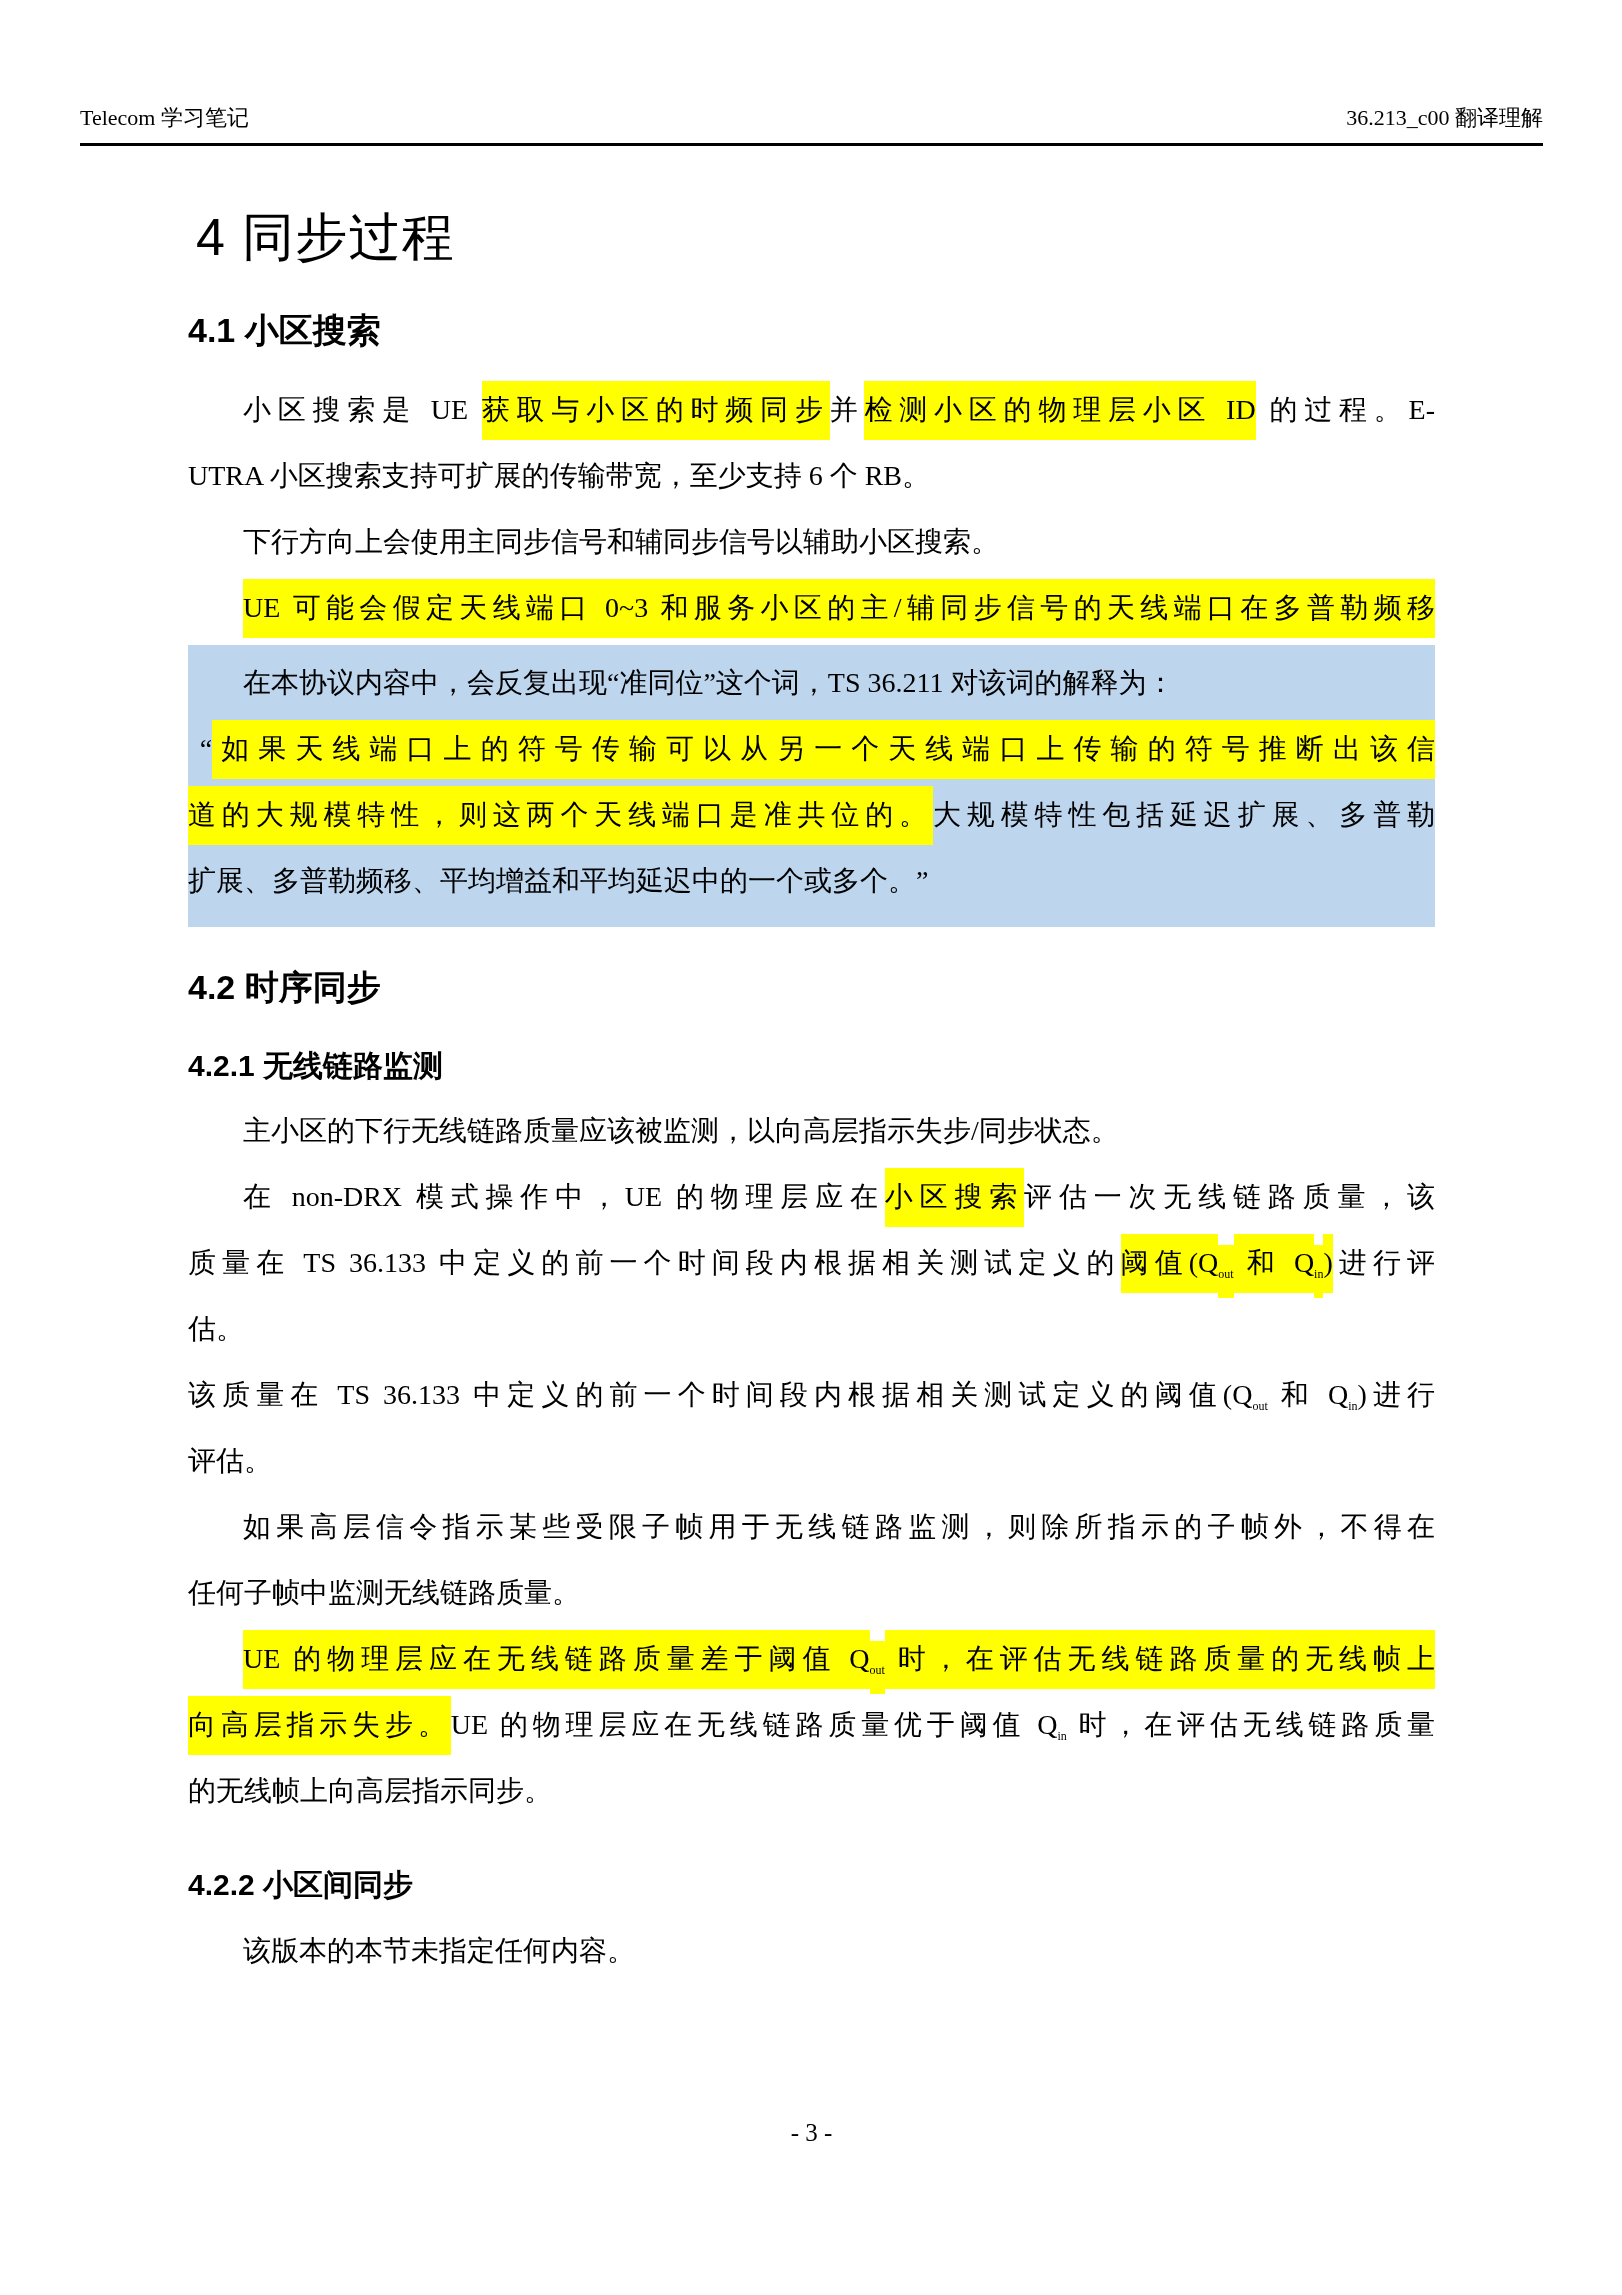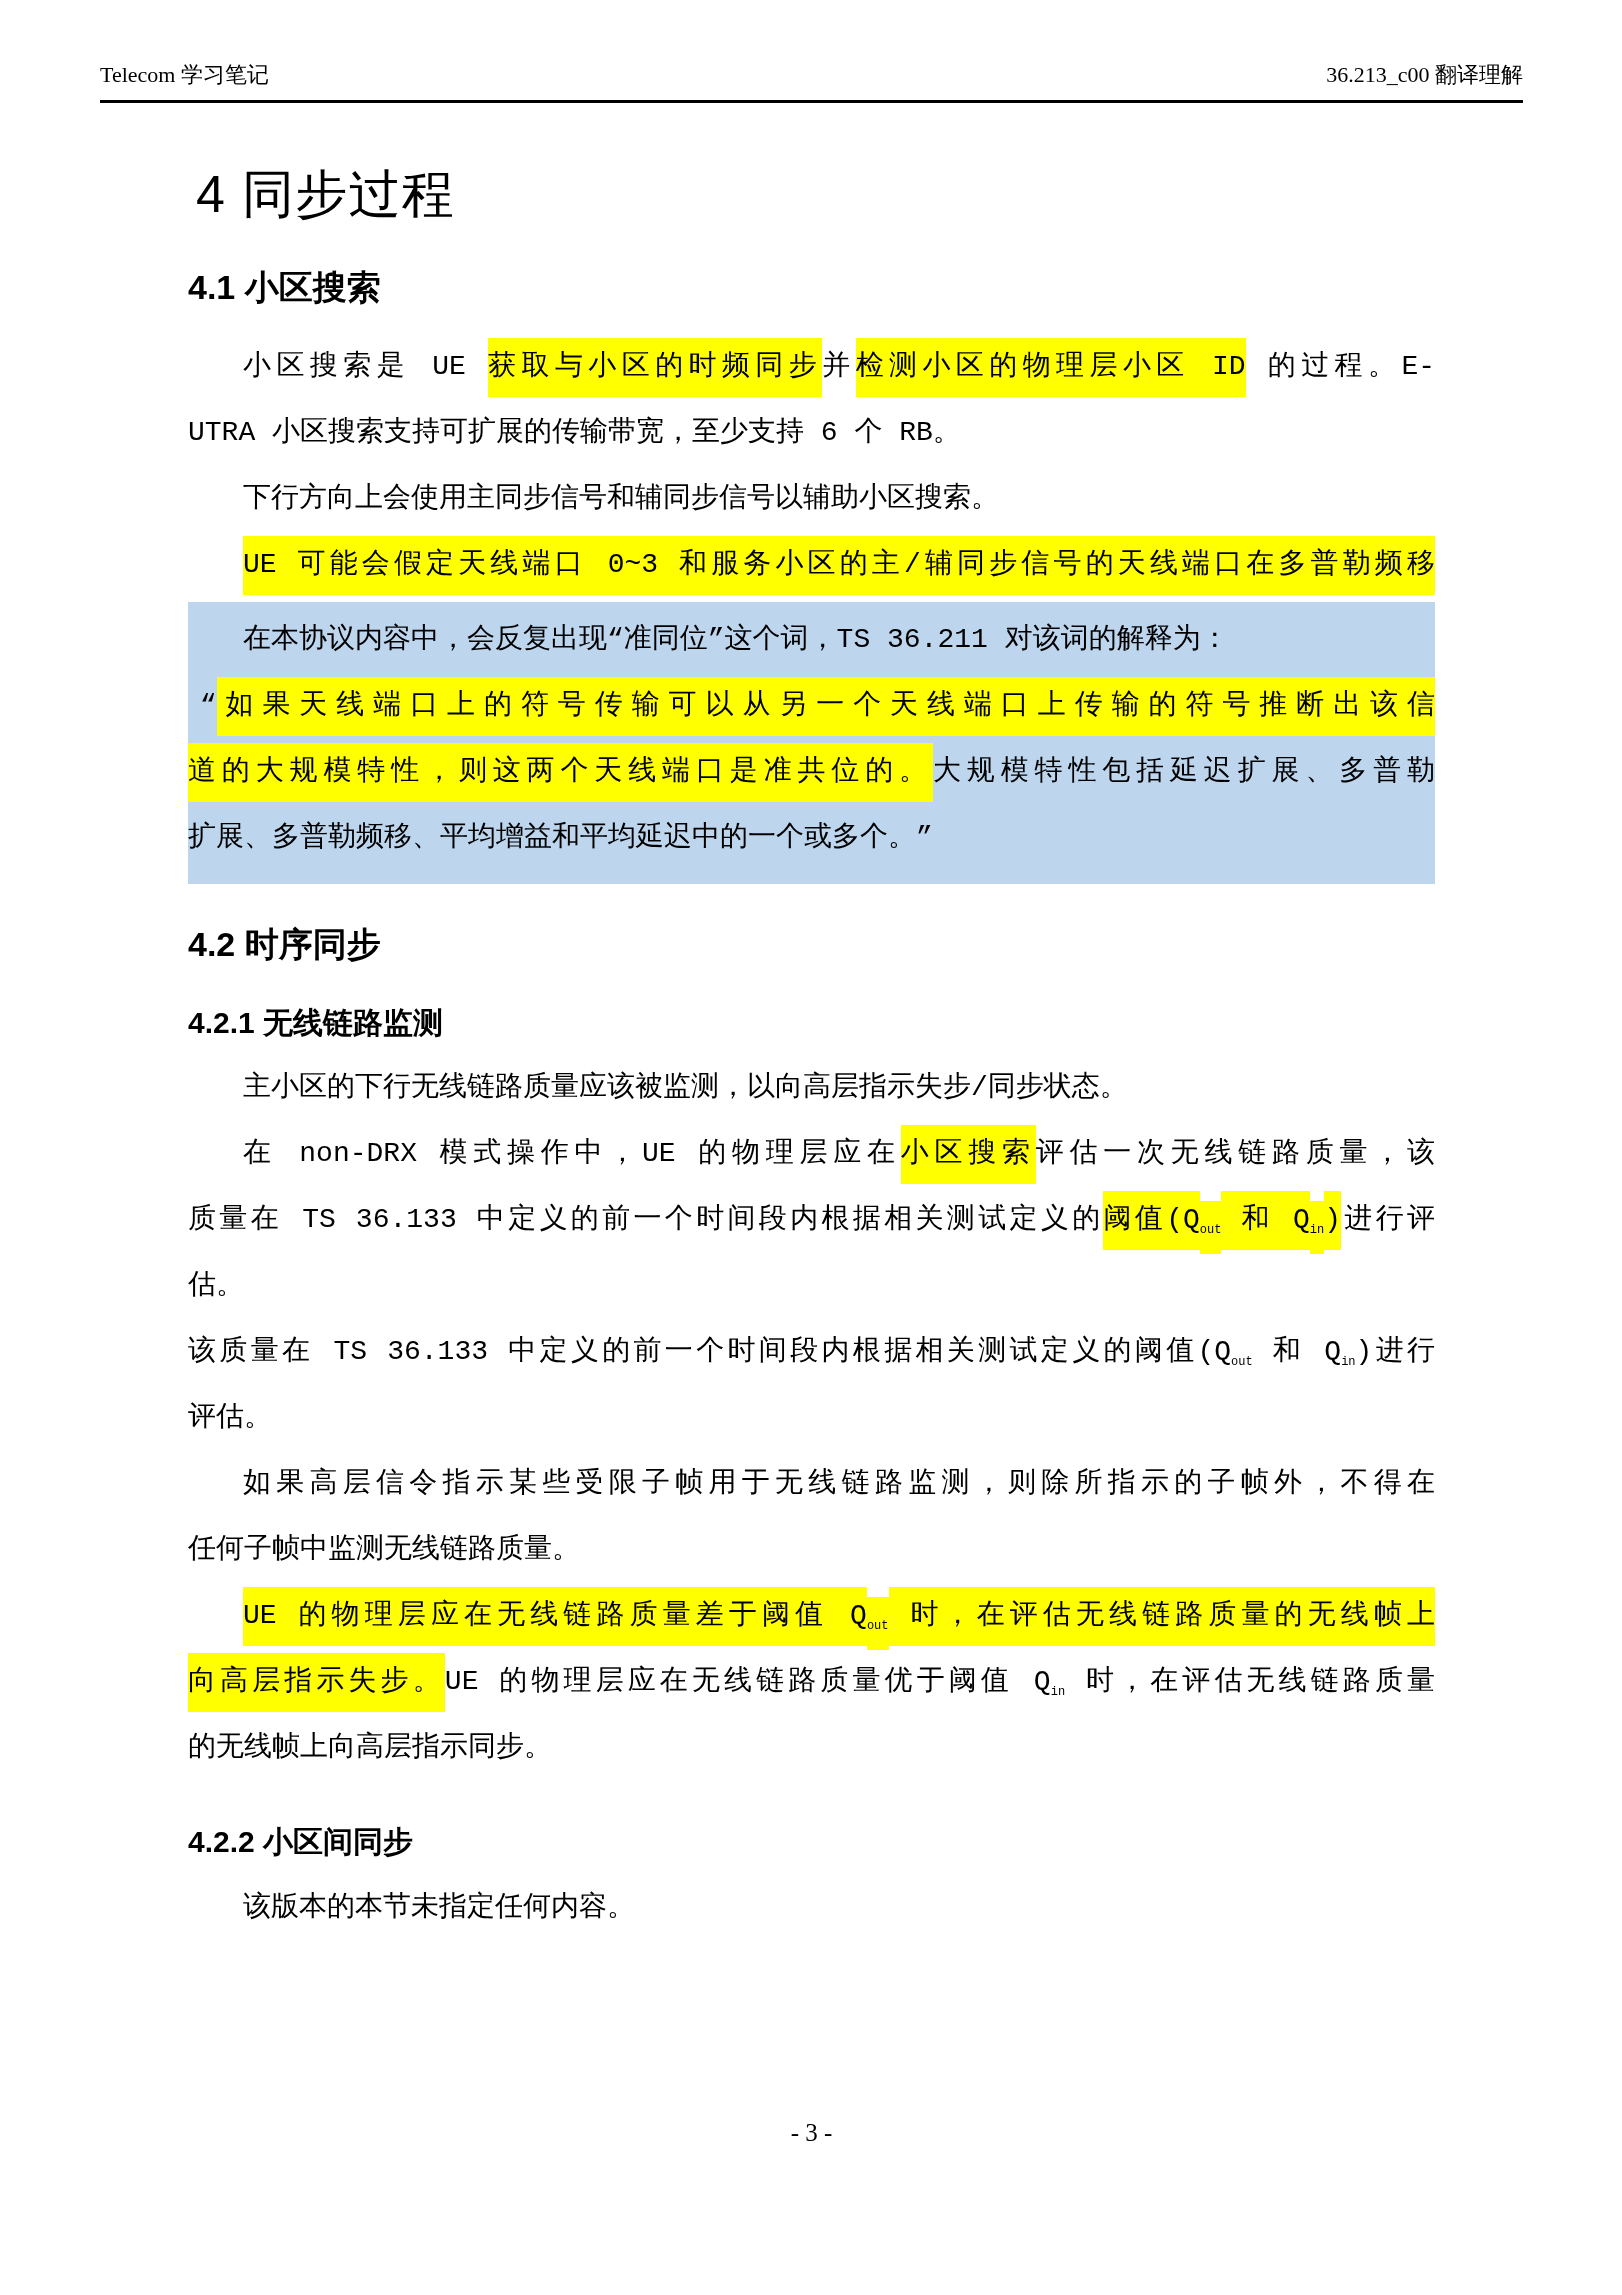--- a/index.html
+++ b/index.html
@@ -7,22 +7,22 @@
     position:relative;
     width:1623px;height:2295px;
     background:#fff;
     color:#000;
     font-family:"Liberation Serif","DejaVu Serif",serif;
     overflow:hidden;
   }
   
   .header{
     display:flex;justify-content:space-between;align-items:flex-end;
-    margin:0 100px;
-    padding-top:61px;padding-bottom:11.8px;
+    margin:0 80px;
+    padding-top:104px;padding-bottom:11.8px;
     border-bottom:3.3px solid #000;
     font-size:22px;line-height:1.25;
   }
   
   .content{margin:0 188px;}
   .doc-h1{
     font-family:"Liberation Sans","DejaVu Sans",sans-serif;
     font-weight:400;font-size:52px;line-height:1.22;
     margin:60px 0 0 8px;letter-spacing:1.3px;
   }
@@ -35,21 +35,20 @@
     font-family:"Liberation Sans","DejaVu Sans",sans-serif;
     font-weight:700;font-size:30px;line-height:1.28;
     margin:38px 0 17px 0;
   }
   .textblock{margin:0;}
   .line{
     height:66px;line-height:58px;
     font-size:28px;
     overflow:hidden;
     white-space:normal;
-    font-family:Liberation Mono, monospace;
   }
   .line.just{
     text-align:justify;
     text-align-last:justify;
     text-justify:inter-character;
   }
   .ind-body{text-indent:55px;}
   .ind-quote{text-indent:11.8px;}
   
   .hl{background:var(--hl,#ffff00);padding:15px 0;}

